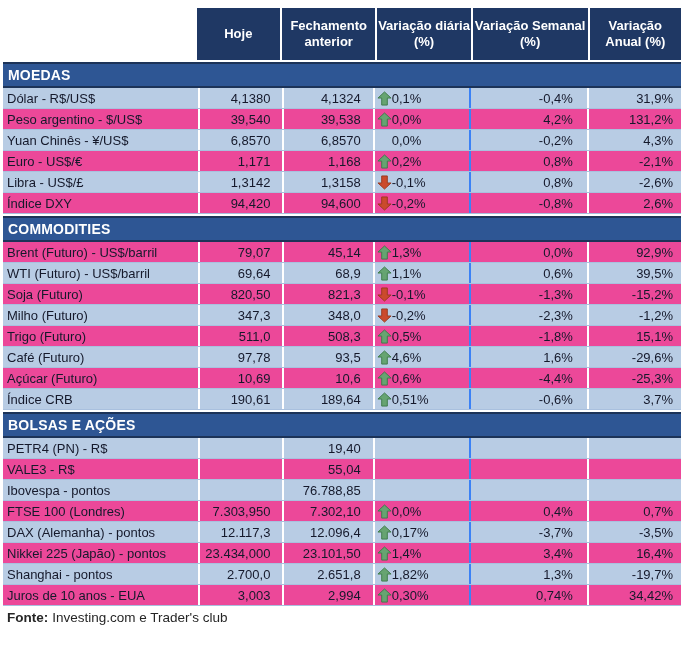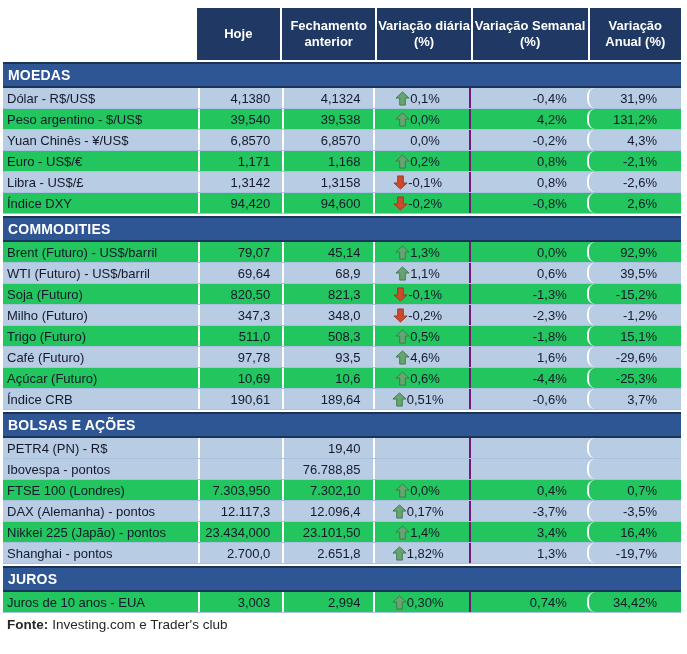--- a/index.html
+++ b/index.html
@@ -39,30 +39,30 @@
     color:#fff;font-weight:bold;font-size:14px;
     display:flex;align-items:center;
     padding-left:5px;
     letter-spacing:.2px;
   }
 
   
   .row{
     display:flex;height:21px;
     border-bottom:1px solid var(--grid-line);
-    font-size:13px;align-items:center;background:#22c55e;
+    font-size:13px;align-items:center;background:#ec4899;
   }
   .row.shaded{background:var(--row-shaded-bg);}
   .cell{height:100%;display:flex;align-items:center;}
   .c-label{width:197px;padding-left:4px;}
   .c-hoje{width:85px;justify-content:flex-end;padding-right:12px;border-left:2px solid #fff;}
   .c-fech{width:91px;justify-content:flex-end;padding-right:12px;border-left:2px solid #fff;}
-  .c-diaria{width:97px;justify-content:center;padding:0 10px 0 2px;border-left:2px solid #fff;}
-  .c-semanal{width:119px;justify-content:flex-end;padding-right:20px;border-left:2px solid #701a75;}
-  .c-anual{width:95px;justify-content:flex-end;padding-right:24px;border-left:2px solid #fff;border-radius:8px;}
+  .c-diaria{width:97px;justify-content:flex-start;padding:0 10px 0 2px;border-left:2px solid #fff;}
+  .c-semanal{width:119px;justify-content:flex-end;padding-right:14px;border-left:2px solid #3b82f6;}
+  .c-anual{width:95px;justify-content:flex-end;padding-right:8px;border-left:2px solid #fff;}
 
   
   .arrow-box{width:15px;height:15px;display:inline-flex;flex:0 0 15px;}
   .arrow-box svg{display:block;width:15px;height:15px;}
   .arrow-box.up path{fill:var(--arrow-up);stroke:var(--arrow-up-border);}
   .arrow-box.down{transform:rotate(180deg);}
   .arrow-box.down path{fill:var(--arrow-down);stroke:var(--arrow-down-border);}
   .arrow-box.none{visibility:hidden;}
 
   
@@ -335,20 +335,35 @@
         <svg viewBox="0 0 16 16">
                   <path d="M8 1 L15 7.5 H11 V15 H5 V7.5 H1 Z" stroke-width="1"></path>
                 </svg>
       </span>
       <span class="pct"></span>
     </div>
     <div class="cell c-semanal"></div>
     <div class="cell c-anual"></div>
   </div>
 
+  <div class="row">
+    <div class="cell c-label">VALE3 - R$</div>
+    <div class="cell c-hoje"></div>
+    <div class="cell c-fech">55,04</div>
+    <div class="cell c-diaria">
+      <span class="arrow-box none">
+        <svg viewBox="0 0 16 16">
+                  <path d="M8 1 L15 7.5 H11 V15 H5 V7.5 H1 Z" stroke-width="1"></path>
+                </svg>
+      </span>
+      <span class="pct"></span>
+    </div>
+    <div class="cell c-semanal"></div>
+    <div class="cell c-anual"></div>
+  </div>
 
   <div class="row shaded">
     <div class="cell c-label">Ibovespa - pontos</div>
     <div class="cell c-hoje"></div>
     <div class="cell c-fech">76.788,85</div>
     <div class="cell c-diaria">
       <span class="arrow-box none">
         <svg viewBox="0 0 16 16">
                   <path d="M8 1 L15 7.5 H11 V15 H5 V7.5 H1 Z" stroke-width="1"></path>
                 </svg>
@@ -419,21 +434,20 @@
       </span>
       <span class="pct">1,82%</span>
     </div>
     <div class="cell c-semanal">1,3%</div>
     <div class="cell c-anual">-19,7%</div>
   </div>
 </div>
   </section>
 
   <section>
-    <div class="band">JUROS</div>
     <div class="rows">
   <div class="row">
     <div class="cell c-label">Juros de 10 anos - EUA</div>
     <div class="cell c-hoje">3,003</div>
     <div class="cell c-fech">2,994</div>
     <div class="cell c-diaria">
       <span class="arrow-box up">
         <svg viewBox="0 0 16 16">
                   <path d="M8 1 L15 7.5 H11 V15 H5 V7.5 H1 Z" stroke-width="1"></path>
                 </svg>

